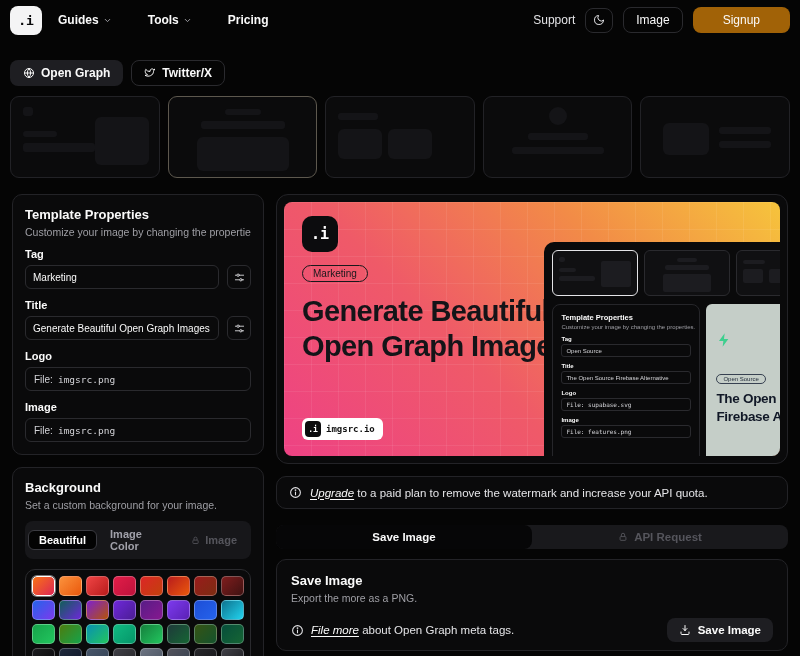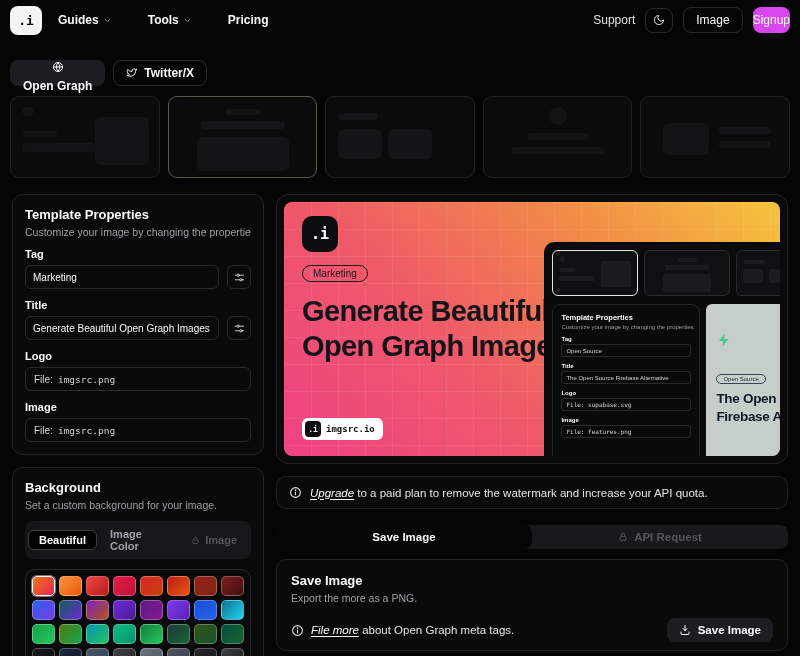--- a/index.html
+++ b/index.html
@@ -12,26 +12,26 @@
   
   .header { display:flex; align-items:center; height:40px; padding:0 10px; }
   .logo-box { width:32px; height:29px; background:#f4f4f5; border-radius:8px; display:flex; align-items:center; justify-content:center; color:#09090b; font-weight:700; font-size:13px; }
   .nav { display:flex; align-items:center; gap:36px; margin-left:16px; }
   .nav-item { display:flex; align-items:center; gap:4px; font-size:12px; font-weight:600; color:#fafafa; cursor:pointer; }
   .nav-item .chev { color:#9f9fa5; margin-top:1px; }
   .header-right { margin-left:auto; display:flex; align-items:center; gap:10px; }
   .support-link { font-size:12px; font-weight:500; color:#e4e4e7; cursor:pointer; }
   .icon-btn { width:28px; height:25px; border:1px solid #2a2a2e; border-radius:8px; background:transparent; color:#e4e4e7; display:flex; align-items:center; justify-content:center; cursor:pointer; }
   .btn-outline { border:1px solid #2a2a2e; background:transparent; color:#fafafa; border-radius:8px; padding:5px 12px; font-size:12px; font-weight:500; cursor:pointer; font-family:inherit; }
-  .btn-solid { border:none; background:#d946ef; color:#fafafa; border-radius:8px; padding:6px 0; font-size:12px; font-weight:500; cursor:pointer; font-family:inherit; }
+  .btn-solid { border:none; background:#a16207; color:#fafafa; border-radius:8px; padding:6px 30px; font-size:12px; font-weight:500; cursor:pointer; font-family:inherit; }
 
   
   .type-tabs { display:flex; gap:8px; margin:20px 0 0 10px; }
   .type-tab { display:flex; align-items:center; gap:6px; height:26px; padding:0 12px; border-radius:8px; font-size:12px; font-weight:600; cursor:pointer; color:#fafafa; background:transparent; border:1px solid transparent; }
-  .type-tab.active { background:#1e1e22;flex-direction:column; }
+  .type-tab.active { background:#1e1e22; }
   .type-tab.inactive { border-color:#2a2a2e; }
 
   
   .thumbs { display:flex; gap:8px; margin:10px 10px 0; }
   .thumb { position:relative; flex:1; height:82px; background:#0b0b0c; border:1px solid #222226; border-radius:9px; cursor:pointer; overflow:hidden; }
   .thumb.t-selected { border-color:#5d584e; }
   .shape { position:absolute; background:#141417; border-radius:3px; }
   .shape.box { border-radius:6px; }
   .shape.round { border-radius:50%; }
 

